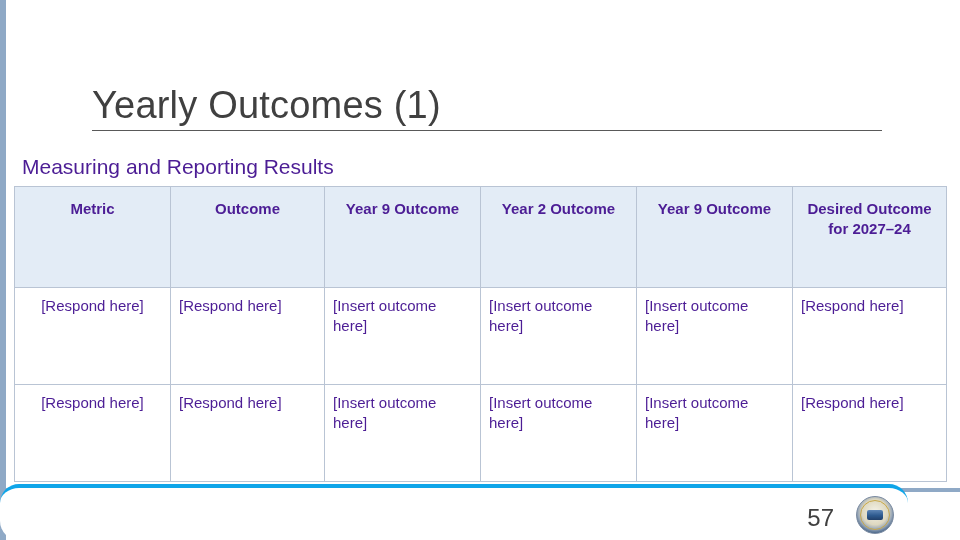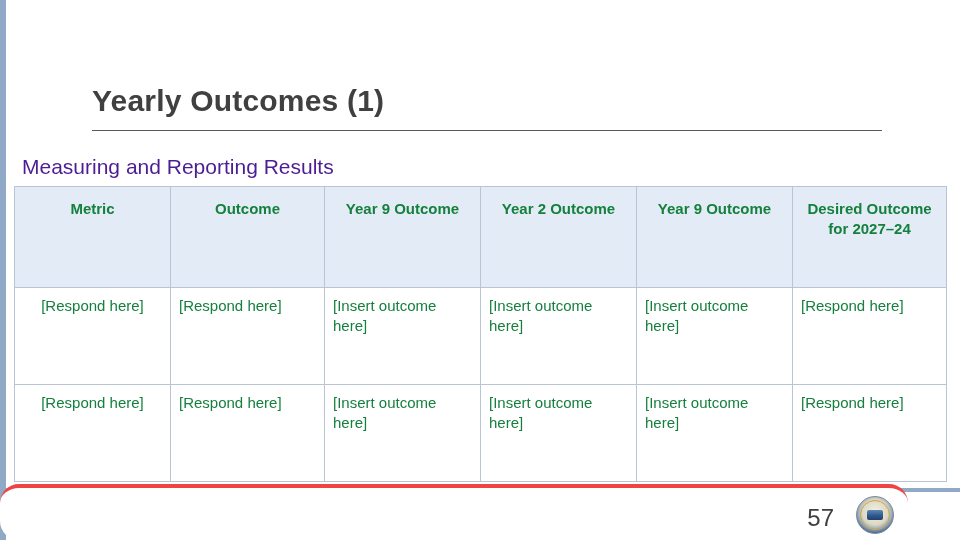--- a/index.html
+++ b/index.html
@@ -23,23 +23,23 @@
     width: 6px;
     height: 540px;
     background: #8fa9c6;
   }
 
   
   .slide-title {
     position: absolute;
     left: 92px;
     top: 84px;
-    font-size: 30px;
+    font-size: 38px;
     color: #404040;
-    font-weight: bold;
+    font-weight: normal;
     letter-spacing: 0.2px;
     white-space: nowrap;
   }
   .title-rule {
     position: absolute;
     left: 92px;
     top: 130px;
     width: 790px;
     height: 1px;
     background: #595959;
@@ -66,21 +66,21 @@
     border-collapse: collapse;
     width: 932px;
     table-layout: fixed;
   }
   table.outcomes th,
   table.outcomes td {
     border: 1px solid #b9c4d4;
     vertical-align: top;
     padding: 8px 8px 10px 8px;
     font-size: 15px;
-    color: #15803d;
+    color: #4c1d95;
     line-height: 1.32;
   }
   table.outcomes thead th {
     background: #e3ecf6;
     text-align: center;
     font-weight: bold;
     vertical-align: top;
     height: 78px;
     padding-top: 12px;
   }
@@ -105,21 +105,21 @@
   col.c5 { width: 154px; }
 
   
   .bottom-bar {
     position: absolute;
     left: 0;
     bottom: 0;
     width: 908px;
     height: 52px;
     background: #ffffff;
-    border-top: 4px solid #ef4444;
+    border-top: 4px solid #0ea5e9;
     border-radius: 19px;
   }
   .bottom-accent {
     position: absolute;
     left: 0;
     bottom: 48px;
     width: 960px;
     height: 4px;
     background: #8fa9c6;
   }

